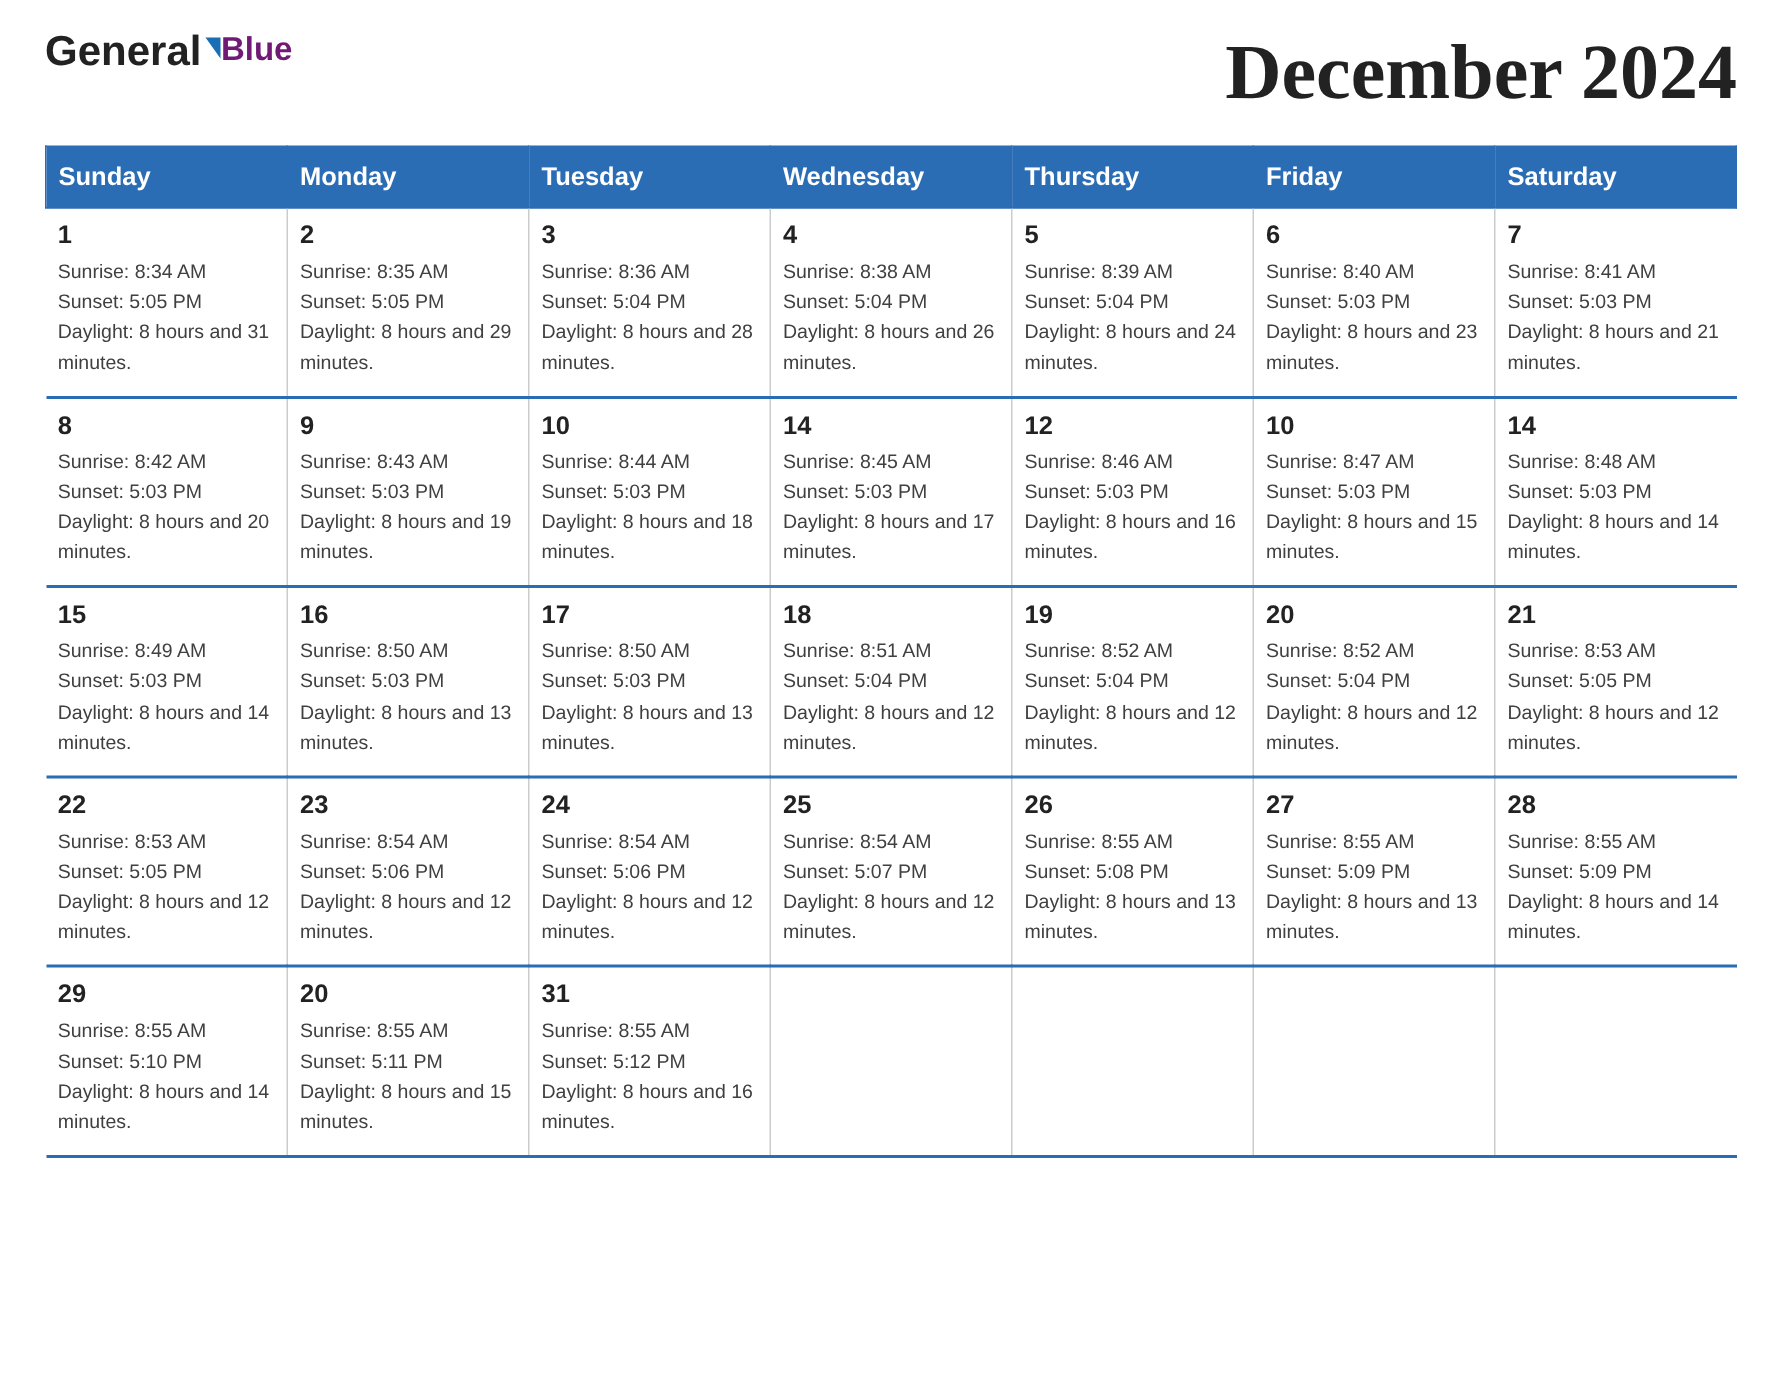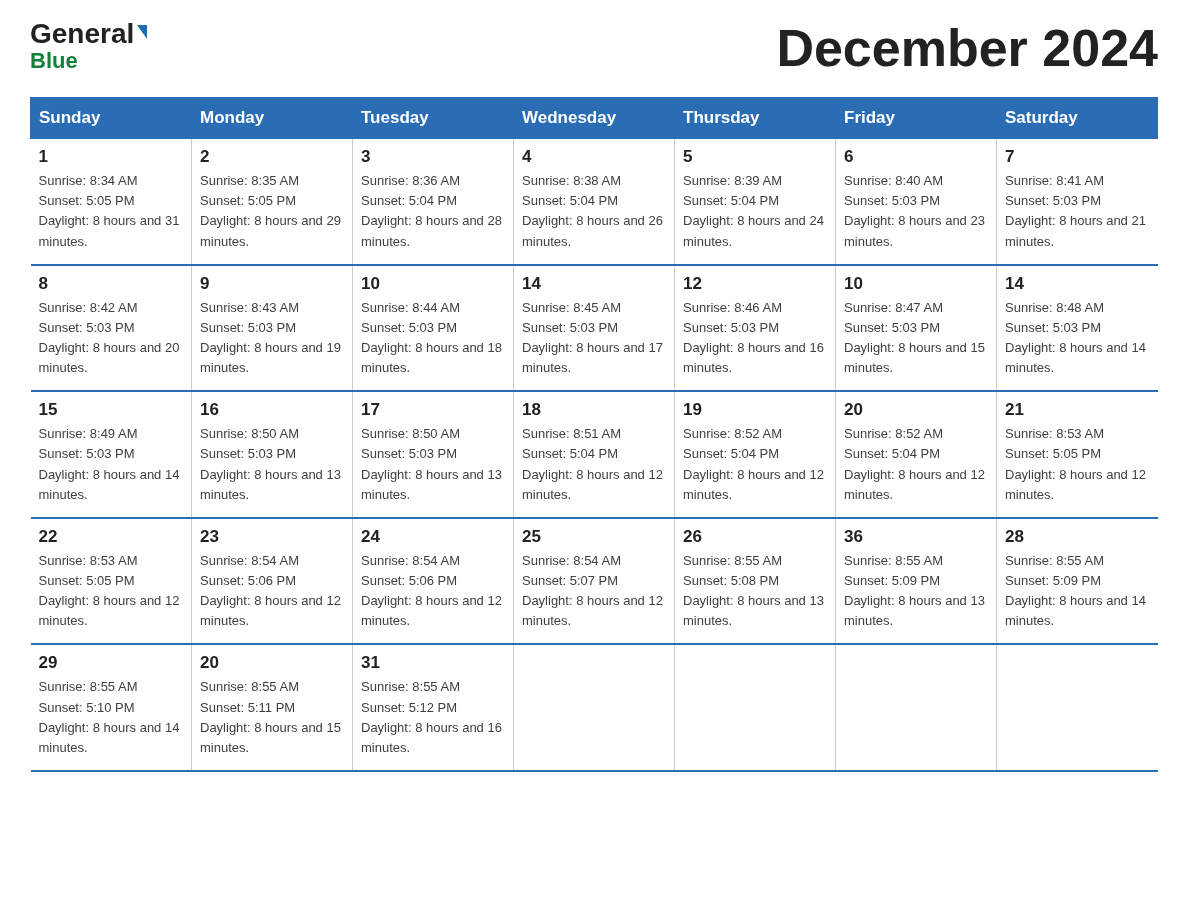--- a/index.html
+++ b/index.html
@@ -11,36 +11,36 @@
       min-height: 918px;
     }
     .header {
       display: flex;
       justify-content: space-between;
       align-items: flex-start;
       margin-bottom: 20px;
     }
     .logo {
       display: flex;
-      flex-direction: column;
       align-items: flex-start;
     }
     .logo-text {
       font-size: 28px;
       font-weight: bold;
       color: #222;
       line-height: 1;
     }
     .logo-blue {
-      color: #15803d;
+      color: #701a75;
       font-size: 22px;
       font-weight: bold;
     }
     .title-block {
       text-align: right;
+      font-family: Liberation Serif, serif;
     }
     .month-title {
       font-size: 52px;
       font-weight: bold;
       color: #222;
       line-height: 1.1;
     }
     .location {
       font-size: 22px;
       color: #444;
@@ -329,21 +329,21 @@
         </td>
         <td>
           <span class="day-num">26</span>
           <div class="day-info">
             Sunrise: 8:55 AM<br>
             Sunset: 5:08 PM<br>
             Daylight: 8 hours and 13 minutes.
           </div>
         </td>
         <td>
-          <span class="day-num">36</span>
+          <span class="day-num">27</span>
           <div class="day-info">
             Sunrise: 8:55 AM<br>
             Sunset: 5:09 PM<br>
             Daylight: 8 hours and 13 minutes.
           </div>
         </td>
         <td>
           <span class="day-num">28</span>
           <div class="day-info">
             Sunrise: 8:55 AM<br>

